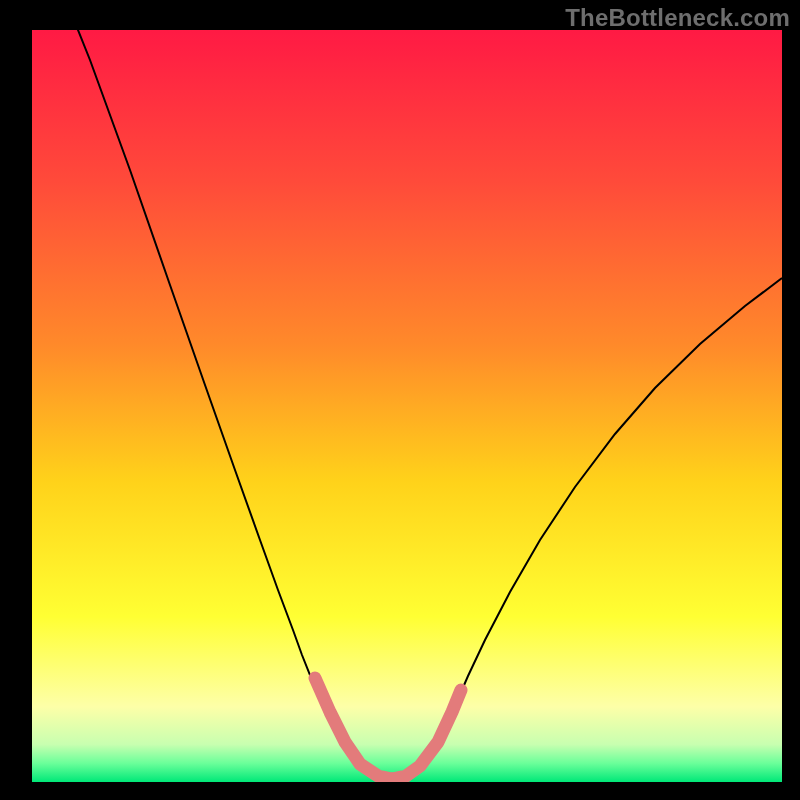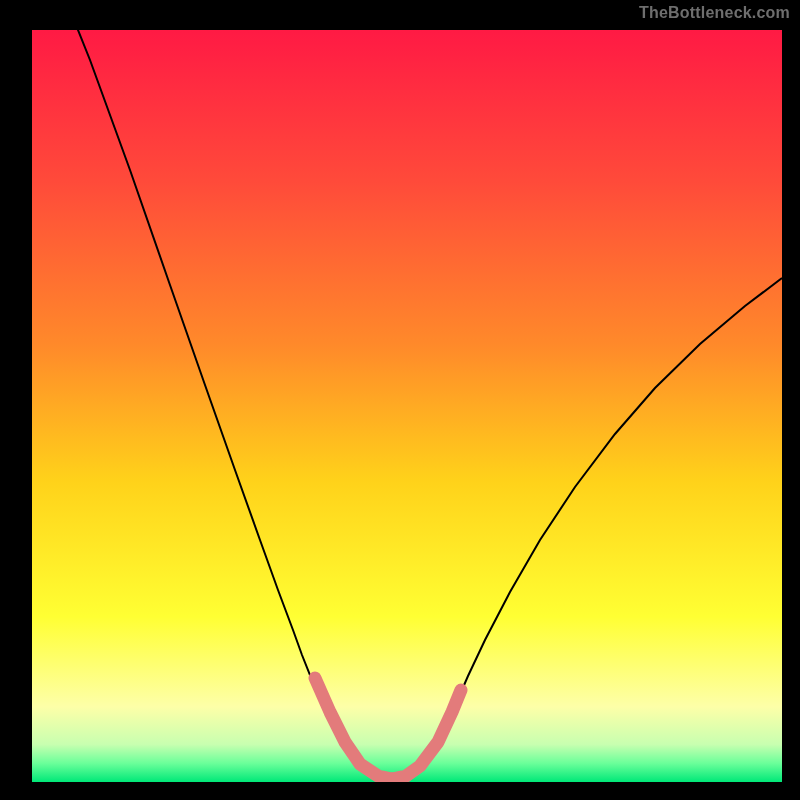--- a/index.html
+++ b/index.html
@@ -13,21 +13,21 @@
   }
   .chart-wrap {
     position: absolute;
     inset: 0;
   }
   .watermark {
     position: absolute;
     top: 4px;
     right: 10px;
     color: #6e6e6e;
-    font-size: 16px;
+    font-size: 24px;
     font-weight: 600;
     letter-spacing: 0.2px;
     user-select: none;
   }
   svg { display: block; }
 </style>
 </head>
 <body>
 
 <div class="chart-wrap">

